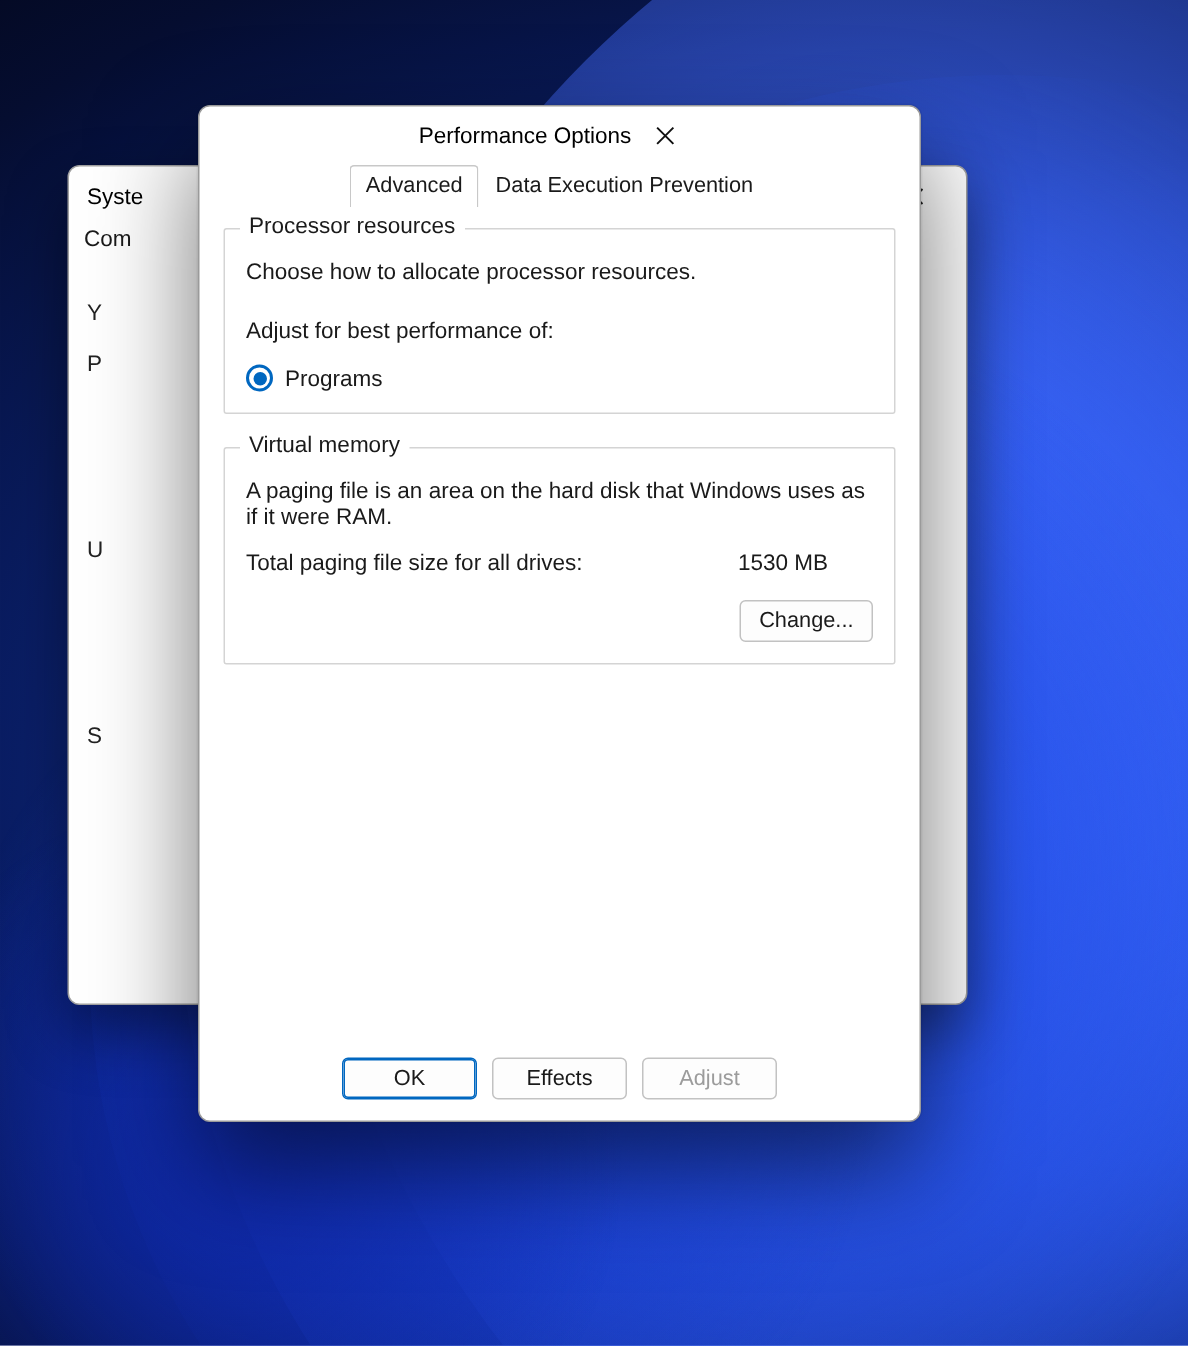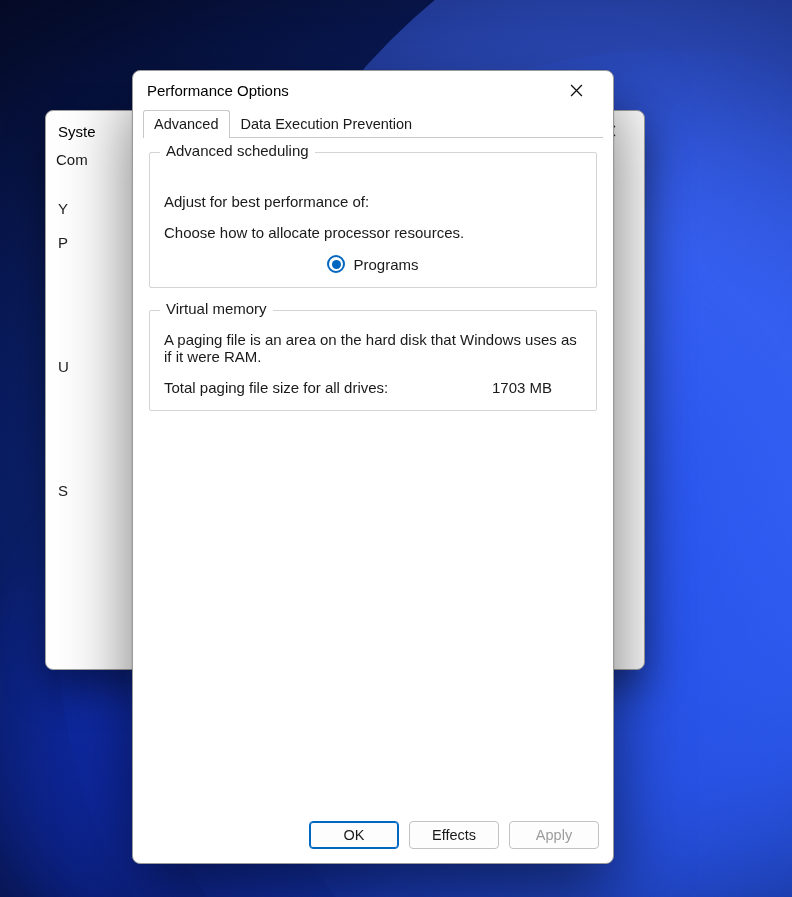--- a/index.html
+++ b/index.html
@@ -25,24 +25,24 @@
     box-shadow: 0 18px 40px rgba(0,0,0,.45);
   }
   .sysprop .titlebar { display:flex; align-items:center; height:40px; padding:0 12px; font-size:15px; }
   .sysprop .close { margin-left:auto; width:44px; height:30px; display:flex; align-items:center; justify-content:center; color:#222; }
   .sysprop .tabs { padding: 0 10px; font-size:15px; color:#1a1a1a; }
   .sysprop .body { padding: 8px 12px; font-size:15px; color:#222; }
   .sysprop .row { height:28px; display:flex; align-items:center; }
 
   
   .perf {
-    position:absolute; left:132px; top:70px; width:482px; height:794px;
+    position:absolute; left:132px; top:70px; width:482px; height:678px;
     background:#fff; border:1px solid #9a9a9a; border-radius:8px;
     box-shadow: 0 30px 70px rgba(0,0,0,.55), 0 0 0 1px rgba(0,0,0,.05);
-    display:flex; flex-direction:column;
+    display:flex; flex-direction:column;align-items:center;
   }
   .perf .titlebar { display:flex; align-items:center; height:38px; padding:0 14px; font-size:15px; }
   .perf .title { flex:1; }
   .perf .close { width:46px; height:30px; display:flex; align-items:center; justify-content:center; color:#111; border-radius:4px; }
   .perf .tabrow { display:flex; padding: 0 10px; font-size:14.5px; }
   .perf .tab {
     padding: 5px 10px 6px; border:1px solid transparent; border-bottom:none;
     color:#1a1a1a; position:relative; top:1px;
   }
   .perf .tab.active {
@@ -52,21 +52,21 @@
   .perf .content { flex:1; padding: 14px 16px; overflow:auto; }
 
   .group {
     border:1px solid #d4d4d4; border-radius:2px; padding: 18px 14px 14px; margin-bottom:22px; position:relative;
   }
   .group .legend {
     position:absolute; top:-11px; left:10px; background:#fff; padding: 0 6px;
     font-size:15px; color:#1a1a1a;
   }
   .group p { margin: 2px 0 14px; font-size:15px; color:#1a1a1a; }
-  .radios { display:flex; gap:60px; margin-top:8px; align-items:center;flex-direction:column; }
+  .radios { display:flex; gap:60px; margin-top:8px; align-items:center; }
   .radio { display:flex; align-items:center; gap:8px; font-size:15px; color:#1a1a1a; }
   .radio .dot {
     width:18px;height:18px;border-radius:50%;border:2px solid #6e6e6e; display:flex;align-items:center;justify-content:center;
   }
   .radio.sel .dot { border-color:#0067c0; }
   .radio.sel .dot::after { content:""; width:9px;height:9px;background:#0067c0;border-radius:50%; }
 
   .sizeRow { display:flex; font-size:15px; color:#1a1a1a; margin-top:10px; }
   .sizeRow .lab { flex:1; }
 
@@ -135,39 +135,42 @@
   </div>
 
   <div class="tabrow">
     <div class="tab active">Advanced</div>
     <div class="tab">Data Execution Prevention</div>
   </div>
   <div class="tabline"></div>
 
   <div class="content">
     <div class="group">
-      <div class="legend">Advanced scheduling</div>
+      <div class="legend">Processor resources</div>
+      <p>Choose how to allocate processor resources.</p>
       <p style="margin-top:22px;">Adjust for best performance of:</p>
-      <p>Choose how to allocate processor resources.</p>
       <div class="radios">
         <label class="radio sel">
           <span class="dot"></span>
           <span>Programs</span>
         </label>
       </div>
     </div>
 
     <div class="group">
       <div class="legend">Virtual memory</div>
       <p>A paging file is an area on the hard disk that Windows uses as if it were RAM.</p>
       <div class="sizeRow">
         <span class="lab">Total paging file size for all drives:</span>
-        <span style="min-width:90px;">1703 MB</span>
+        <span style="min-width:90px;">1530 MB</span>
+      </div>
+      <div class="changerow">
+        <button class="btn">Change...</button>
       </div>
     </div>
   </div>
 
   <div class="footer">
     <button class="btn primary">OK</button>
     <button class="btn">Effects</button>
-    <button class="btn disabled">Apply</button>
+    <button class="btn disabled">Adjust</button>
   </div>
 </div>
 
 </body></html>

